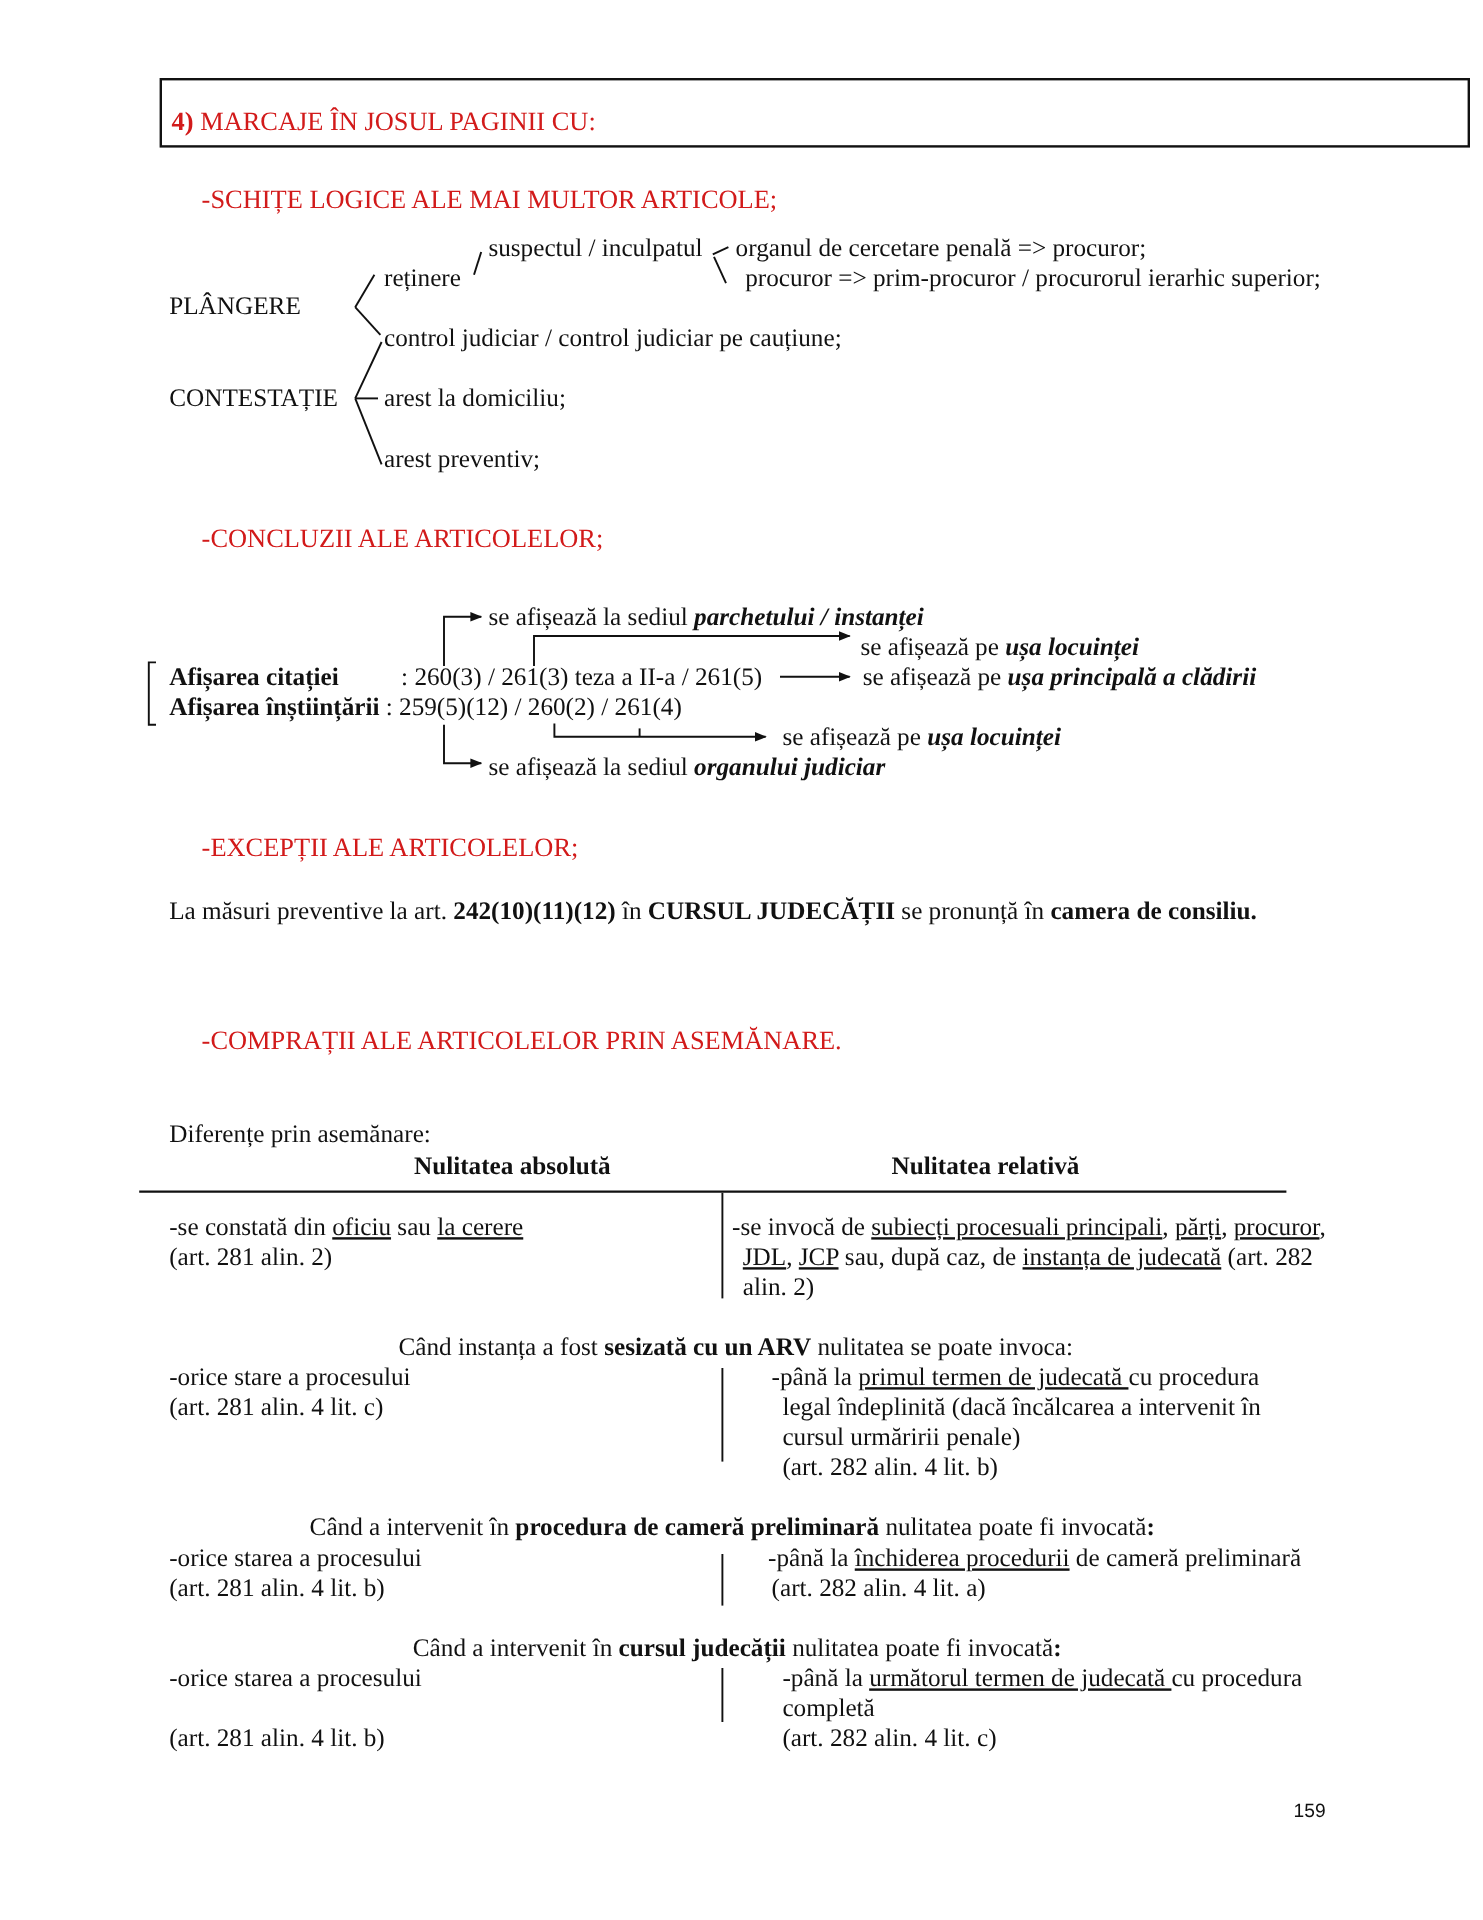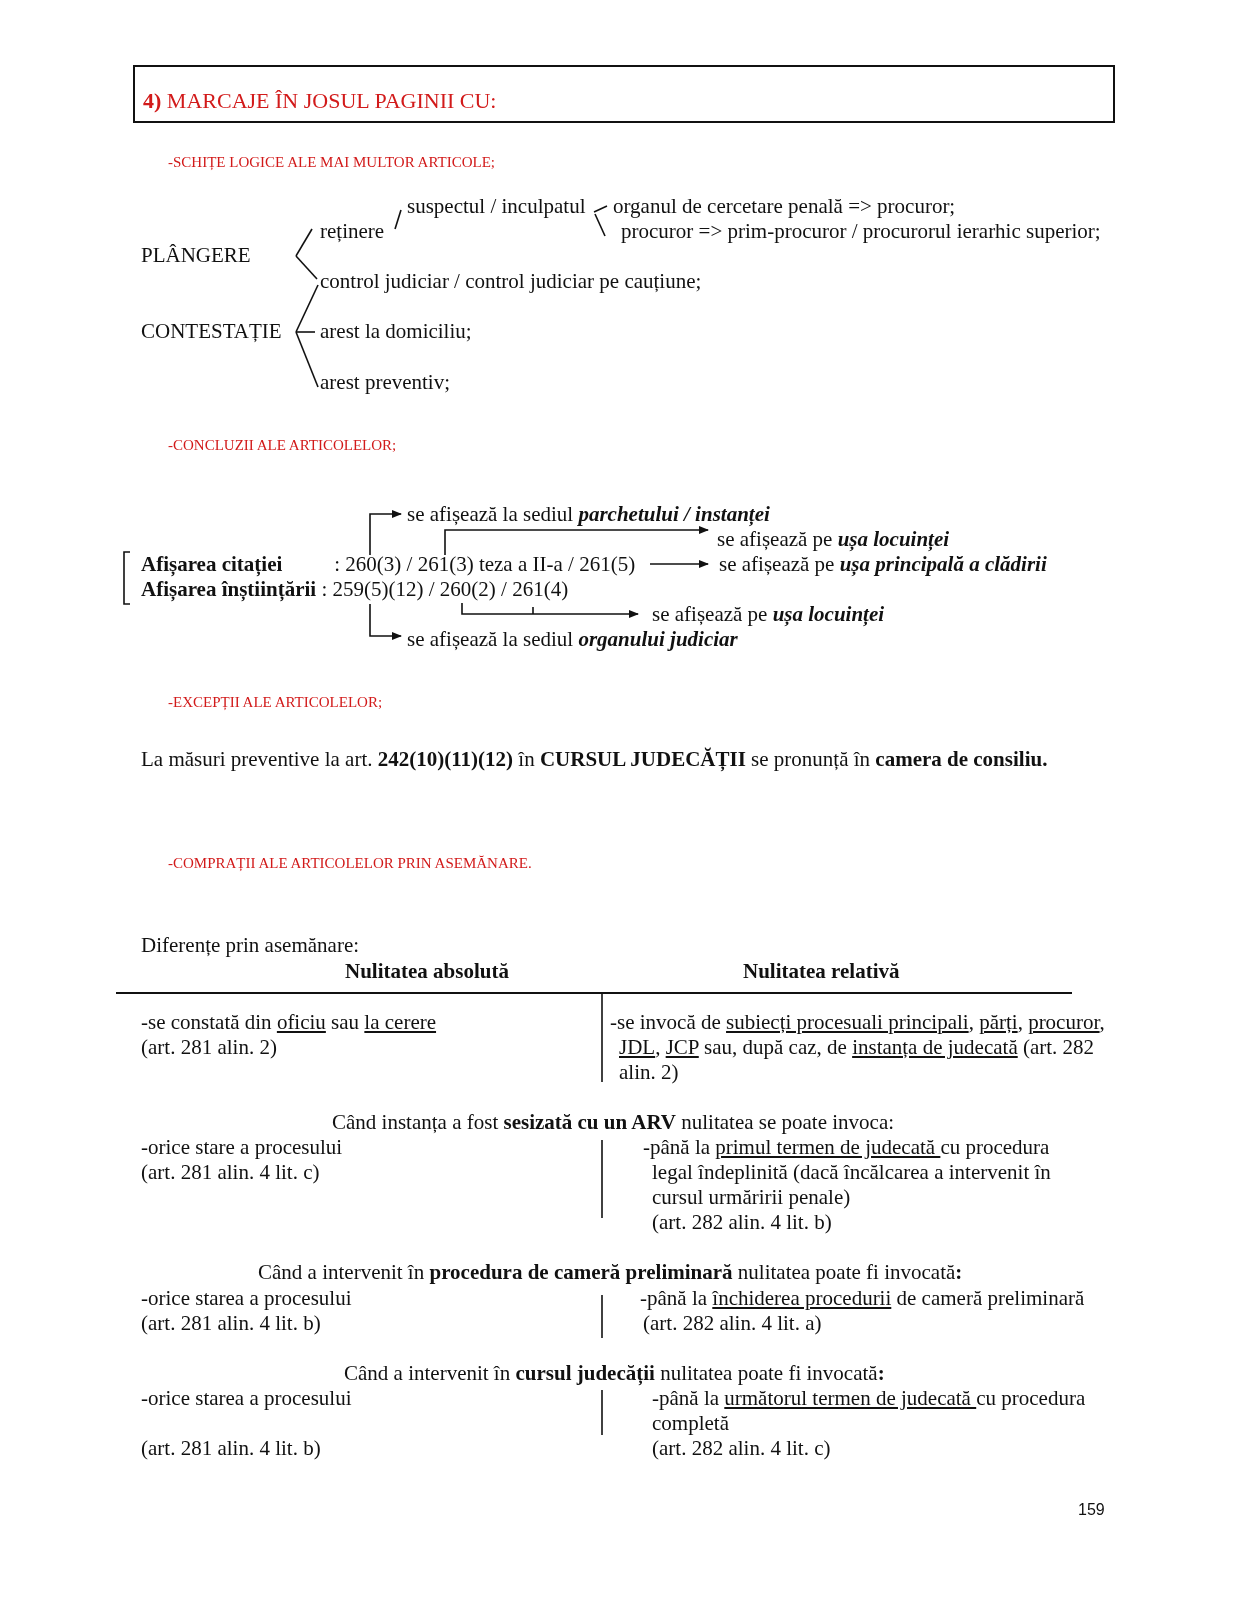--- a/index.html
+++ b/index.html
@@ -3,24 +3,24 @@
 <meta charset="utf-8">
 <style>
   html, body { margin: 0; padding: 0; background: #ffffff; }
   body { width: 1236px; height: 1600px; position: relative; overflow: hidden;
          font-family: "Liberation Serif", serif; color: #111; font-size: 21px; }
   .abs { position: absolute; white-space: nowrap; line-height: 1; }
   .red { color: #d21a1a; }
   .b { font-weight: bold; }
   .bi { font-weight: bold; font-style: italic; }
   .u { text-decoration: underline; text-underline-offset: 2px; }
-  .title-box { position: absolute; left: 133px; top: 65px; width: 982px; height: 58px;
+  .title-box { position: absolute; left: 133px; top: 65px; width: 1092px; height: 58px;
                border: 2px solid #111; box-sizing: border-box; }
   .title-text { position: absolute; left: 8px; top: 23px; font-size: 22px; line-height: 1; }
-  .heading { font-size: 15px; }
+  .heading { font-size: 22px; }
   svg.lines { position: absolute; left: 0; top: 0; width: 1236px; height: 1600px; pointer-events: none; }
   .pagenum { font-family: "Liberation Sans", sans-serif; font-size: 16px; }
 </style>
 </head>
 <body>
 
 <div class="title-box">
   <div class="title-text red"><span class="b">4)</span><span> MARCAJE ÎN JOSUL PAGINII CU:</span></div>
 </div>
 

